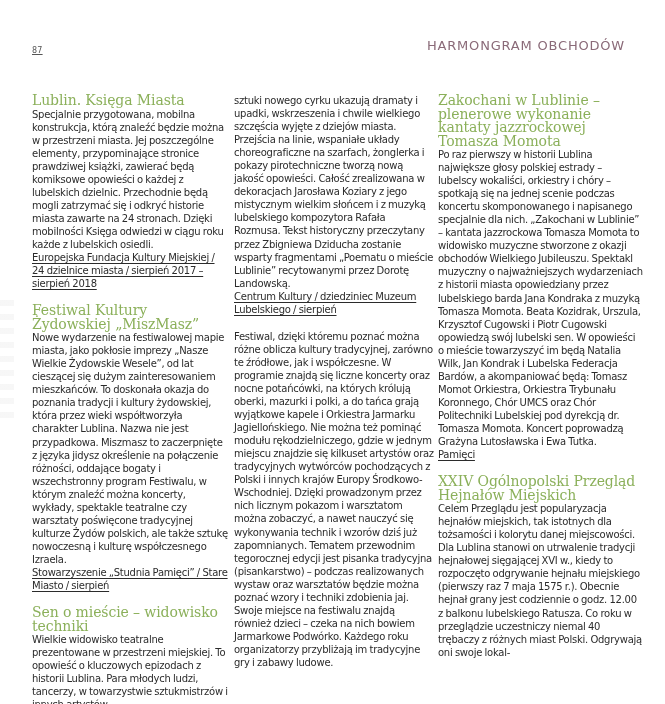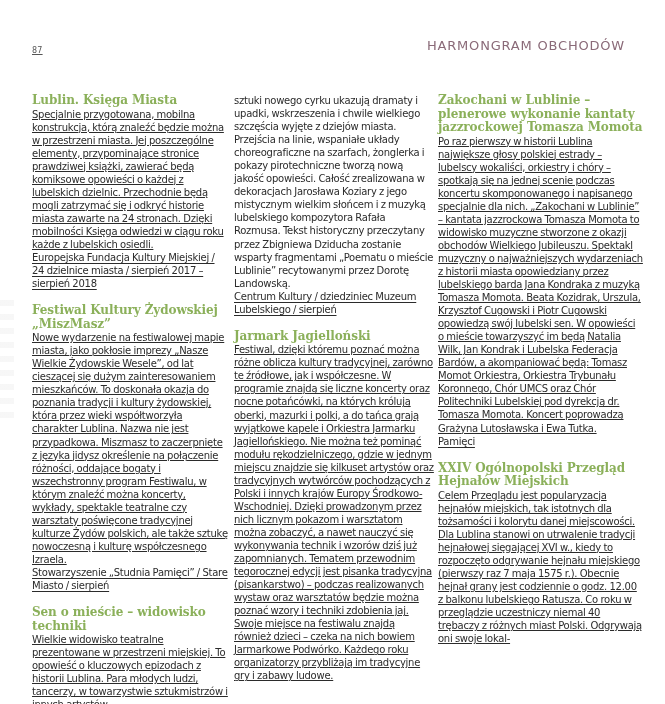--- a/index.html
+++ b/index.html
@@ -5,23 +5,23 @@
   html, body { margin: 0; padding: 0; background: #ffffff; }
   body { width: 665px; height: 704px; position: relative; overflow: hidden;
          font-family: "DejaVu Sans", sans-serif; color: #2b2b2b; }
   .page-number { position: absolute; left: 32px; top: 46px; font-size: 8px; color: #555; letter-spacing: 0.2px; text-decoration: underline; }
   .running-header { position: absolute; right: 40px; top: 38px; font-size: 13px; color: #8a6a78; letter-spacing: 0.8px; }
   .column { position: absolute; top: 94px; font-size: 10px; line-height: 13.05px; }
   .col1 { left: 32px; width: 196px; }
   .col2 { left: 234px; width: 200px; }
   .col3 { left: 438px; width: 205px; }
   .article { margin-bottom: 14px; }
-  .article-title { font-family: "DejaVu Serif", serif; color: #8bb05a; font-size: 12px; line-height: 13.5px;
-                   font-weight: bold; letter-spacing: -0.1px; margin: 0; }
-  .article-body { margin: 0; letter-spacing: -0.25px; word-spacing: -0.5px; text-decoration: underline; }
+  .article-title { font-family: "DejaVu Serif", serif; color: #8bb05a; font-size: 14px; line-height: 13.5px;
+                   font-weight: normal; letter-spacing: -0.1px; margin: 0; }
+  .article-body { margin: 0; letter-spacing: -0.25px; word-spacing: -0.5px; }
   .article-info { margin: 0; text-decoration: underline; text-underline-offset: 2px; letter-spacing: -0.25px; word-spacing: -0.5px; color: #2b2b2b; cursor: pointer; }
   .continuation { margin: 0; letter-spacing: -0.25px; word-spacing: -0.5px; }
   .watermark { position: absolute; left: 0; top: 300px; width: 14px; height: 120px; opacity: 0.08;
                background: repeating-linear-gradient(180deg, #999 0 6px, transparent 6px 14px); }
 </style>
 </head>
 <body>
 
 <div class="watermark"></div>
 
@@ -44,21 +44,20 @@
     <p class="article-body">Wielkie widowisko teatralne prezentowane w przestrzeni miejskiej. To opowieść o kluczowych epizodach z historii Lublina. Para młodych ludzi, tancerzy, w towarzystwie sztukmistrzów i innych artystów</p>
   </div>
 </div>
 
 <div class="column col2">
   <div class="article">
     <p class="continuation">sztuki nowego cyrku ukazują dramaty i upadki, wskrzeszenia i chwile wielkiego szczęścia wyjęte z dziejów miasta. Przejścia na linie, wspaniałe układy choreograficzne na szarfach, żonglerka i pokazy pirotechniczne tworzą nową jakość opowieści. Całość zrealizowana w dekoracjach Jarosława Koziary z jego mistycznym wielkim słońcem i z muzyką lubelskiego kompozytora Rafała Rozmusa. Tekst historyczny przeczytany przez Zbigniewa Dziducha zostanie wsparty fragmentami „Poematu o mieście Lublinie” recytowanymi przez Dorotę Landowską.</p>
     <p class="article-info">Centrum Kultury / dziedziniec Muzeum Lubelskiego / sierpień</p>
   </div>
   <div class="article">
-    <h2 class="article-title">Jarmark Jagielloński</h2>
     <p class="article-body">Festiwal, dzięki któremu poznać można różne oblicza kultury tradycyjnej, zarówno te źródłowe, jak i współczesne. W programie znajdą się liczne koncerty oraz nocne potańcówki, na których królują oberki, mazurki i polki, a do tańca grają wyjątkowe kapele i Orkiestra Jarmarku Jagiellońskiego. Nie można też pominąć modułu rękodzielniczego, gdzie w jednym miejscu znajdzie się kilkuset artystów oraz tradycyjnych wytwórców pochodzących z Polski i innych krajów Europy Środkowo-Wschodniej. Dzięki prowadzonym przez nich licznym pokazom i warsztatom można zobaczyć, a nawet nauczyć się wykonywania technik i wzorów dziś już zapomnianych. Tematem przewodnim tegorocznej edycji jest pisanka tradycyjna (pisankarstwo) – podczas realizowanych wystaw oraz warsztatów będzie można poznać wzory i techniki zdobienia jaj. Swoje miejsce na festiwalu znajdą również dzieci – czeka na nich bowiem Jarmarkowe Podwórko. Każdego roku organizatorzy przybliżają im tradycyjne gry i zabawy ludowe.</p>
   </div>
 </div>
 
 <div class="column col3">
   <div class="article">
     <h2 class="article-title">Zakochani w Lublinie – plenerowe wykonanie kantaty jazzrockowej Tomasza Momota</h2>
     <p class="article-body">Po raz pierwszy w historii Lublina największe głosy polskiej estrady – lubelscy wokaliści, orkiestry i chóry – spotkają się na jednej scenie podczas koncertu skomponowanego i napisanego specjalnie dla nich. „Zakochani w Lublinie” – kantata jazzrockowa Tomasza Momota to widowisko muzyczne stworzone z okazji obchodów Wielkiego Jubileuszu. Spektakl muzyczny o najważniejszych wydarzeniach z historii miasta opowiedziany przez lubelskiego barda Jana Kondraka z muzyką Tomasza Momota. Beata Kozidrak, Urszula, Krzysztof Cugowski i Piotr Cugowski opowiedzą swój lubelski sen. W opowieści o mieście towarzyszyć im będą Natalia Wilk, Jan Kondrak i Lubelska Federacja Bardów, a akompaniować będą: Tomasz Momot Orkiestra, Orkiestra Trybunału Koronnego, Chór UMCS oraz Chór Politechniki Lubelskiej pod dyrekcją dr. Tomasza Momota. Koncert poprowadzą Grażyna Lutosławska i Ewa Tutka.</p>
     <p class="article-info">Pamięci</p>
   </div>

